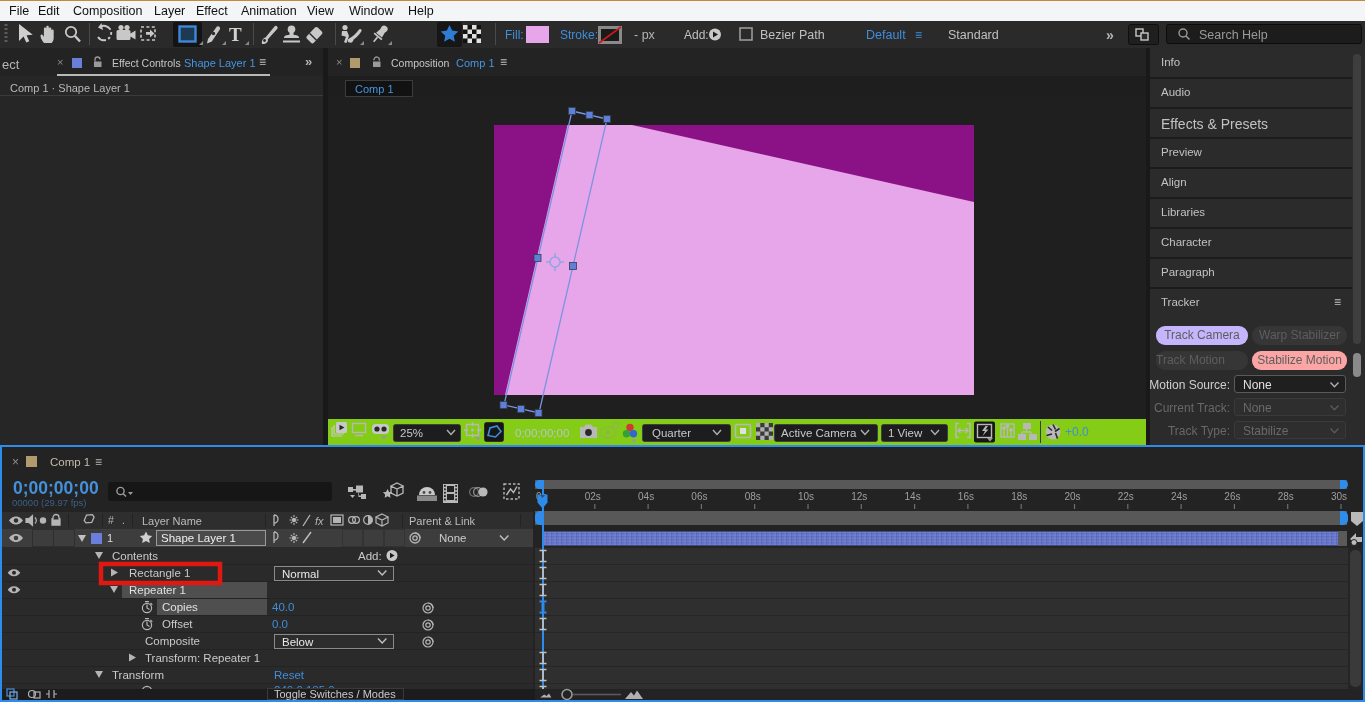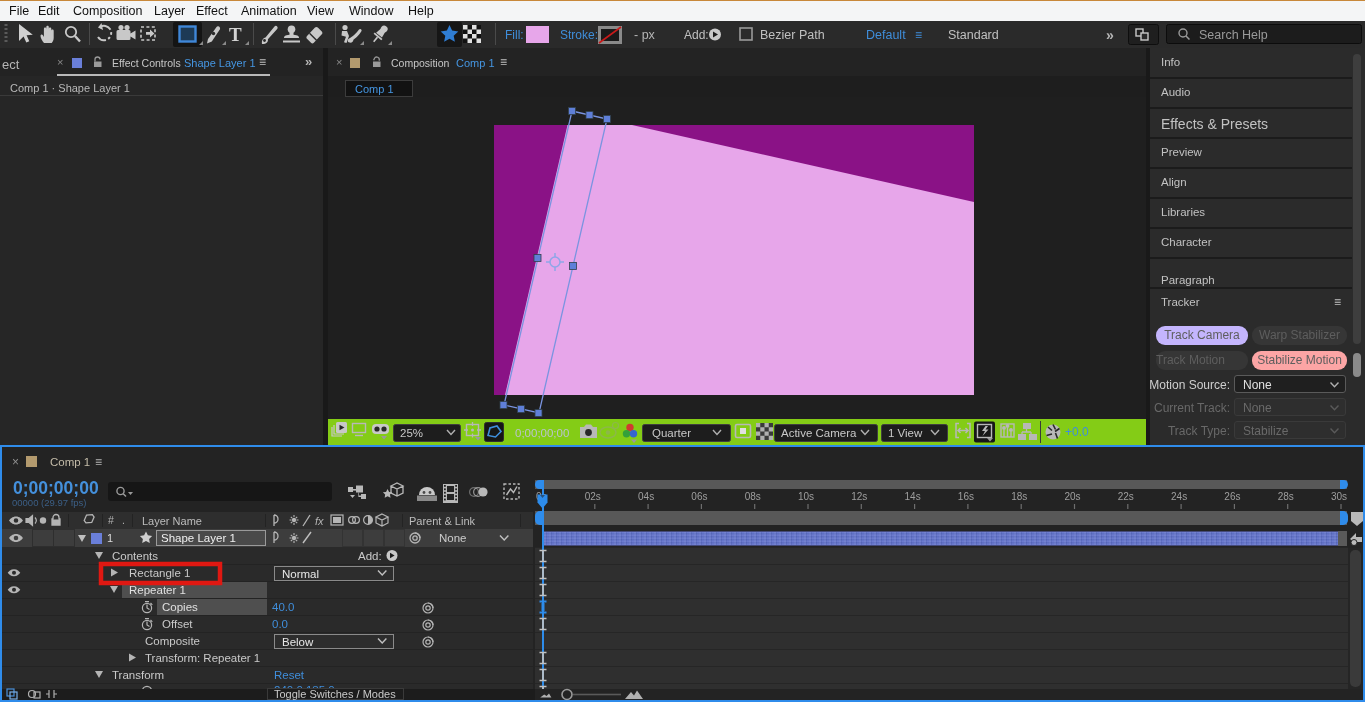--- a/index.html
+++ b/index.html
@@ -305,21 +305,21 @@
 
   <div class="abs" style="left:1150px;top:48px;width:215px;height:397px;background:#2b2b2b;"></div>
   <div id="rightpanel">
     <div class="t" style="left:1161px;top:56px;font-size:11.5px;color:#c2c2c2;">Info</div>
     <div class="t" style="left:1161px;top:86px;font-size:11.5px;color:#c2c2c2;">Audio</div>
     <div class="t" style="left:1161px;top:116px;font-size:14px;color:#c2c2c2;">Effects &amp; Presets</div>
     <div class="t" style="left:1161px;top:146px;font-size:11.5px;color:#c2c2c2;">Preview</div>
     <div class="t" style="left:1161px;top:176px;font-size:11.5px;color:#c2c2c2;">Align</div>
     <div class="t" style="left:1161px;top:206px;font-size:11.5px;color:#c2c2c2;">Libraries</div>
     <div class="t" style="left:1161px;top:236px;font-size:11.5px;color:#c2c2c2;">Character</div>
-    <div class="t" style="left:1161px;top:266px;font-size:11.5px;color:#c2c2c2;margin-top:8px;">Paragraph</div>
+    <div class="t" style="left:1161px;top:266px;font-size:11.5px;color:#c2c2c2;">Paragraph</div>
     <div class="t" style="left:1161px;top:296px;font-size:11.5px;color:#c2c2c2;">Tracker</div>
     <div class="t" style="left:1334px;top:295px;font-size:12px;color:#c2c2c2;">≡</div>
     <div class="abs" style="left:1150px;top:77px;width:202px;height:2px;background:#1b1b1b;"></div>
     <div class="abs" style="left:1150px;top:107px;width:202px;height:2px;background:#1b1b1b;"></div>
     <div class="abs" style="left:1150px;top:137px;width:202px;height:2px;background:#1b1b1b;"></div>
     <div class="abs" style="left:1150px;top:167px;width:202px;height:2px;background:#1b1b1b;"></div>
     <div class="abs" style="left:1150px;top:197px;width:202px;height:2px;background:#1b1b1b;"></div>
     <div class="abs" style="left:1150px;top:227px;width:202px;height:2px;background:#1b1b1b;"></div>
     <div class="abs" style="left:1150px;top:257px;width:202px;height:2px;background:#1b1b1b;"></div>
     <div class="abs" style="left:1150px;top:287px;width:202px;height:2px;background:#1b1b1b;"></div>

